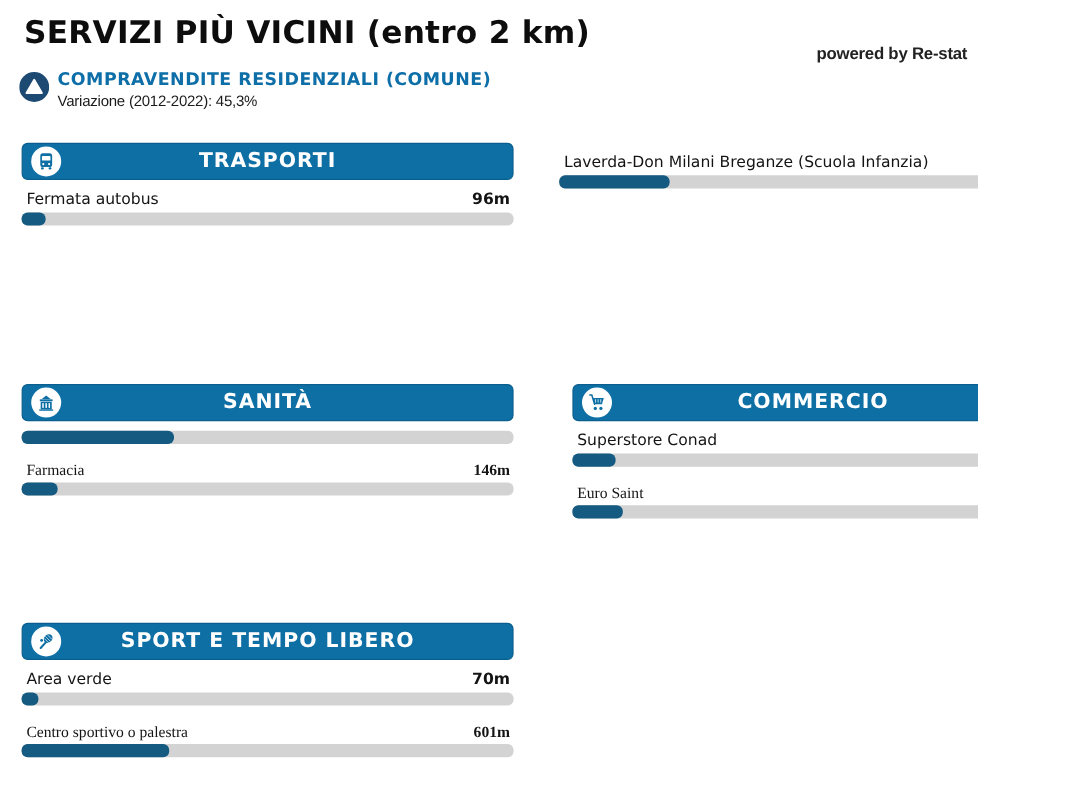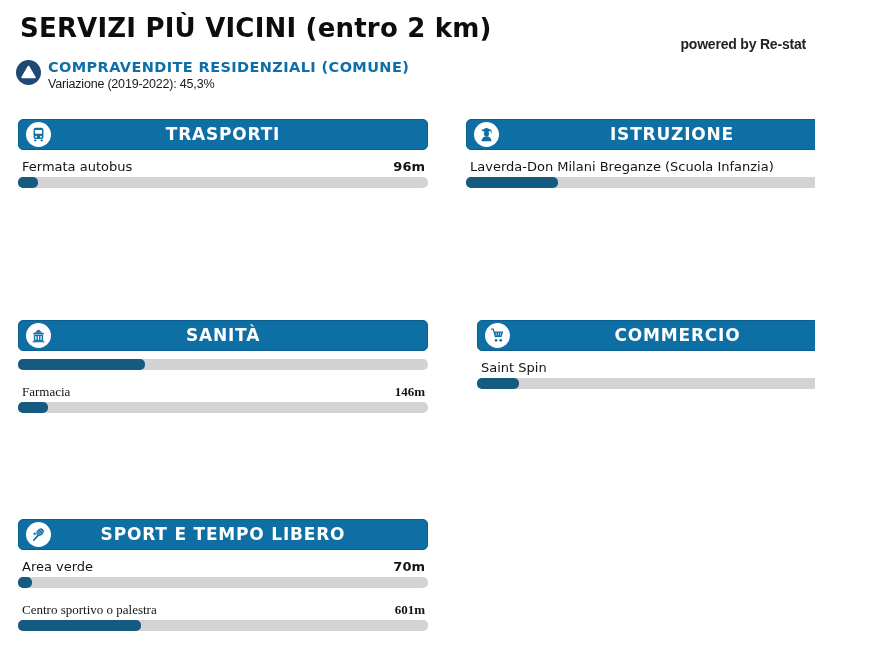--- a/index.html
+++ b/index.html
@@ -86,21 +86,21 @@
 
   <div class="subheader">
     <span class="badge">
       <svg viewBox="0 0 24 24">
           <circle cx="12" cy="12" r="12" fill="currentColor"></circle>
           <path d="M12 6.2 L18.2 16.8 H5.8 Z" fill="#fff" stroke="#fff" stroke-width="1.5" stroke-linejoin="round"></path>
         </svg>
     </span>
     <div class="sub-text">
       <div class="sub-title">COMPRAVENDITE RESIDENZIALI (COMUNE)</div>
-      <div class="sub-variation">Variazione (2019-2022): 45,3%</div>
+      <div class="sub-variation">Variazione (2012-2022): 45,3%</div>
     </div>
   </div>
 
   <div class="grid">
 
     <section class="card r1c1">
       <div class="card-header">
         <span class="icon-circle">
           <svg viewBox="0 0 24 24" fill="currentColor">
             <rect x="5" y="2.5" width="14" height="16" rx="3"></rect>
@@ -118,31 +118,20 @@
           <span>Fermata autobus</span>
           <span class="bar-dist">96m</span>
         </div>
         <div class="bar-track">
           <div class="bar-fill" style="width: 4.8%;"></div>
         </div>
       </div>
     </section>
 
     <section class="card r1c2">
-      <div class="card-header">
-        <span class="icon-circle">
-          <svg viewBox="0 0 24 24" fill="currentColor">
-            <circle cx="12" cy="11" r="3.6"></circle>
-            <path d="M12 2.4 L19.6 6 L12 9.6 L4.4 6 Z"></path>
-            <path d="M18.6 6.4 V10.4" stroke="currentColor" stroke-width="1.1" fill="none"></path>
-            <path d="M5 21.5 a7 7 0 0 1 14 0 Z"></path>
-          </svg>
-        </span>
-        <span class="card-title">ISTRUZIONE</span>
-      </div>
       <div class="bar-item">
         <div class="bar-label-row">
           <span>Laverda-Don Milani Breganze (Scuola Infanzia)</span>
           <span class="bar-dist">447m</span>
         </div>
         <div class="bar-track">
           <div class="bar-fill" style="width: 22.35%;"></div>
         </div>
       </div>
     </section>
@@ -186,21 +175,30 @@
             <path d="M3.5 3 h2.4 l3.2 11" stroke="currentColor" stroke-width="1.7" fill="none" stroke-linecap="round"></path>
             <circle cx="10" cy="18.8" r="1.9"></circle>
             <circle cx="16.6" cy="18.8" r="1.9"></circle>
             <path d="M10.2 8 v4 M13.3 8 v4 M16.4 8 v4" stroke="#fff" stroke-width="0.9"></path>
           </svg>
         </span>
         <span class="card-title">COMMERCIO</span>
       </div>
       <div class="bar-item">
         <div class="bar-label-row">
-          <span>Saint Spin</span>
+          <span>Superstore Conad</span>
+          <span class="bar-dist">179m</span>
+        </div>
+        <div class="bar-track">
+          <div class="bar-fill" style="width: 8.95%;"></div>
+        </div>
+      </div>
+      <div class="bar-item">
+        <div class="bar-label-row">
+          <span>Euro Saint</span>
           <span class="bar-dist">208m</span>
         </div>
         <div class="bar-track">
           <div class="bar-fill" style="width: 10.4%;"></div>
         </div>
       </div>
     </section>
 
     <section class="card r3c1">
       <div class="card-header">

